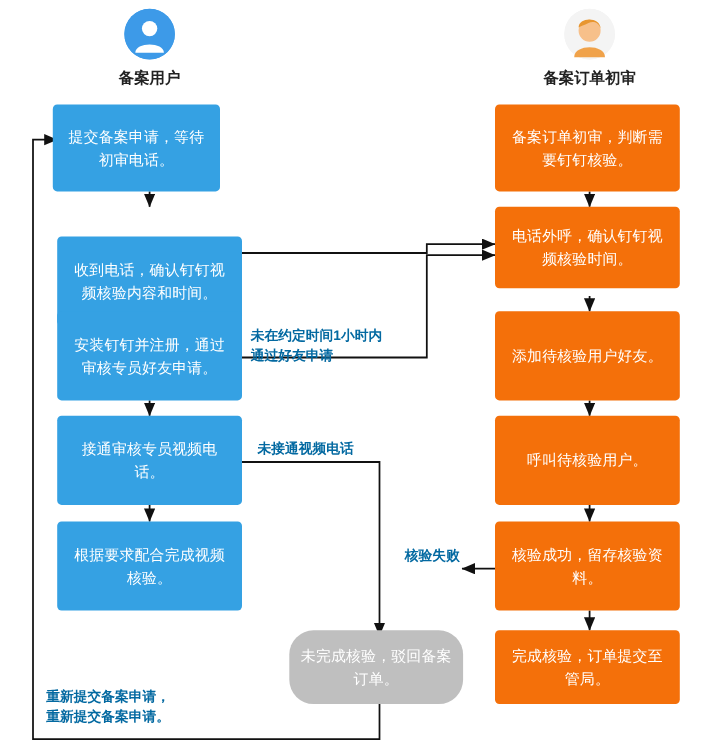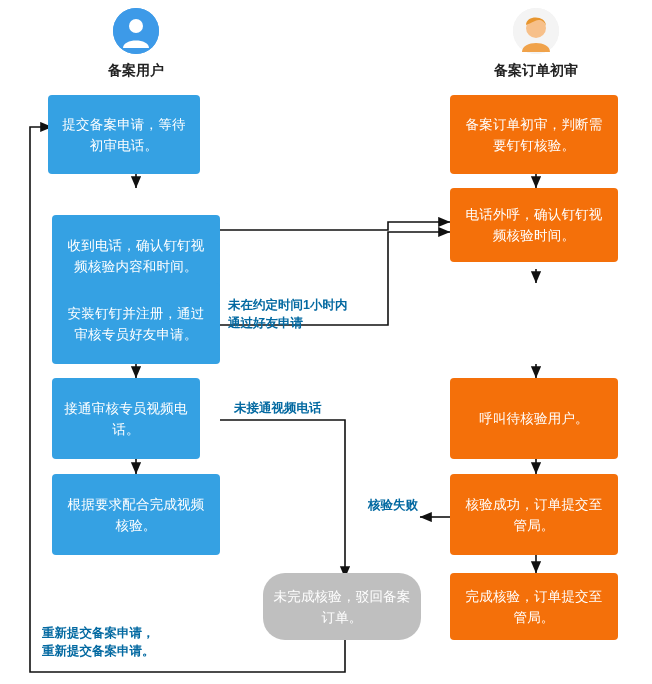--- a/index.html
+++ b/index.html
@@ -146,38 +146,41 @@
 
   <div class="node blue" style="left:48px; top:95px; width:152px; height:79px;align-items:center;">
     <span>提交备案申请，等待初审电话。</span>
   </div>
   <div class="node blue" style="left:52px; top:188px; width:168px; height:81px;margin-top:27px;">
     <span>收到电话，确认钉钉视频核验内容和时间。</span>
   </div>
   <div class="node blue" style="left:52px; top:283px; width:168px; height:81px;">
     <span>安装钉钉并注册，通过审核专员好友申请。</span>
   </div>
-  <div class="node blue" style="left:52px; top:378px; width:148px; height:81px;">
+  <div class="node blue" style="left:52px; top:378px; width:168px; height:81px;">
     <span>接通审核专员视频电话。</span>
   </div>
   <div class="node blue" style="left:52px; top:474px; width:168px; height:81px;">
     <span>根据要求配合完成视频核验。</span>
   </div>
 
   <div class="node orange" style="left:450px; top:95px; width:168px; height:79px;">
     <span>备案订单初审，判断需要钉钉核验。</span>
   </div>
   <div class="node orange" style="left:450px; top:188px; width:168px; height:74px;">
     <span>电话外呼，确认钉钉视频核验时间。</span>
   </div>
+  <div class="node orange" style="left:450px; top:283px; width:168px; height:81px;">
+    <span>添加待核验用户好友。</span>
+  </div>
   <div class="node orange" style="left:450px; top:378px; width:168px; height:81px;">
     <span>呼叫待核验用户。</span>
   </div>
   <div class="node orange" style="left:450px; top:474px; width:168px; height:81px;">
-    <span>核验成功，订单提交至管局。</span>
+    <span>核验成功，留存核验资料。</span>
   </div>
   <div class="node orange" style="left:450px; top:573px; width:168px; height:67px;">
     <span>完成核验，订单提交至管局。</span>
   </div>
 
   <div class="node gray" style="left:263px; top:573px; width:158px; height:67px;border-radius:22px;">
     <span>未完成核验，驳回备案订单。</span>
   </div>
 
   <div class="edge-label" style="left:228px; top:296px;">

